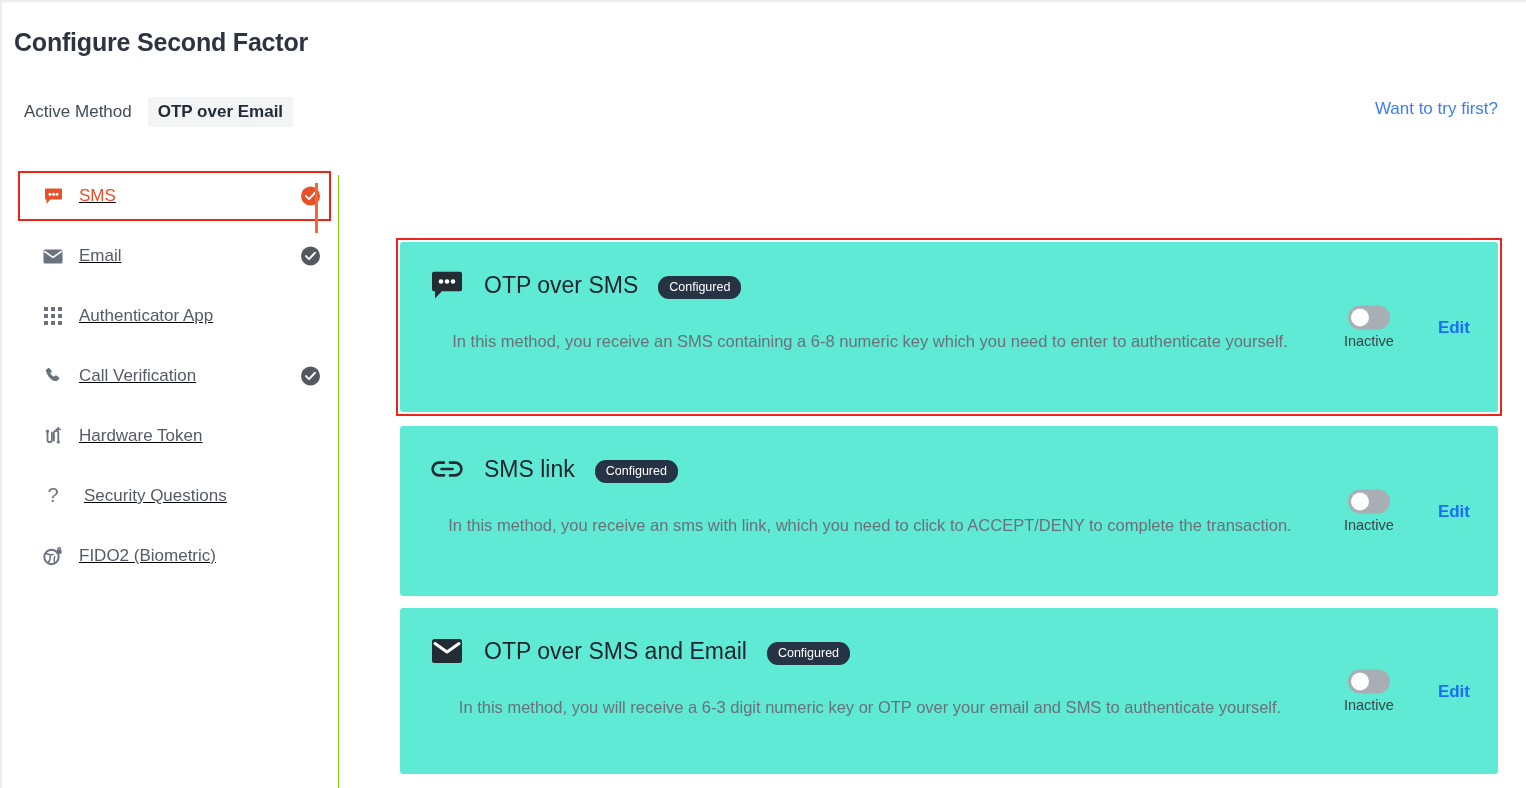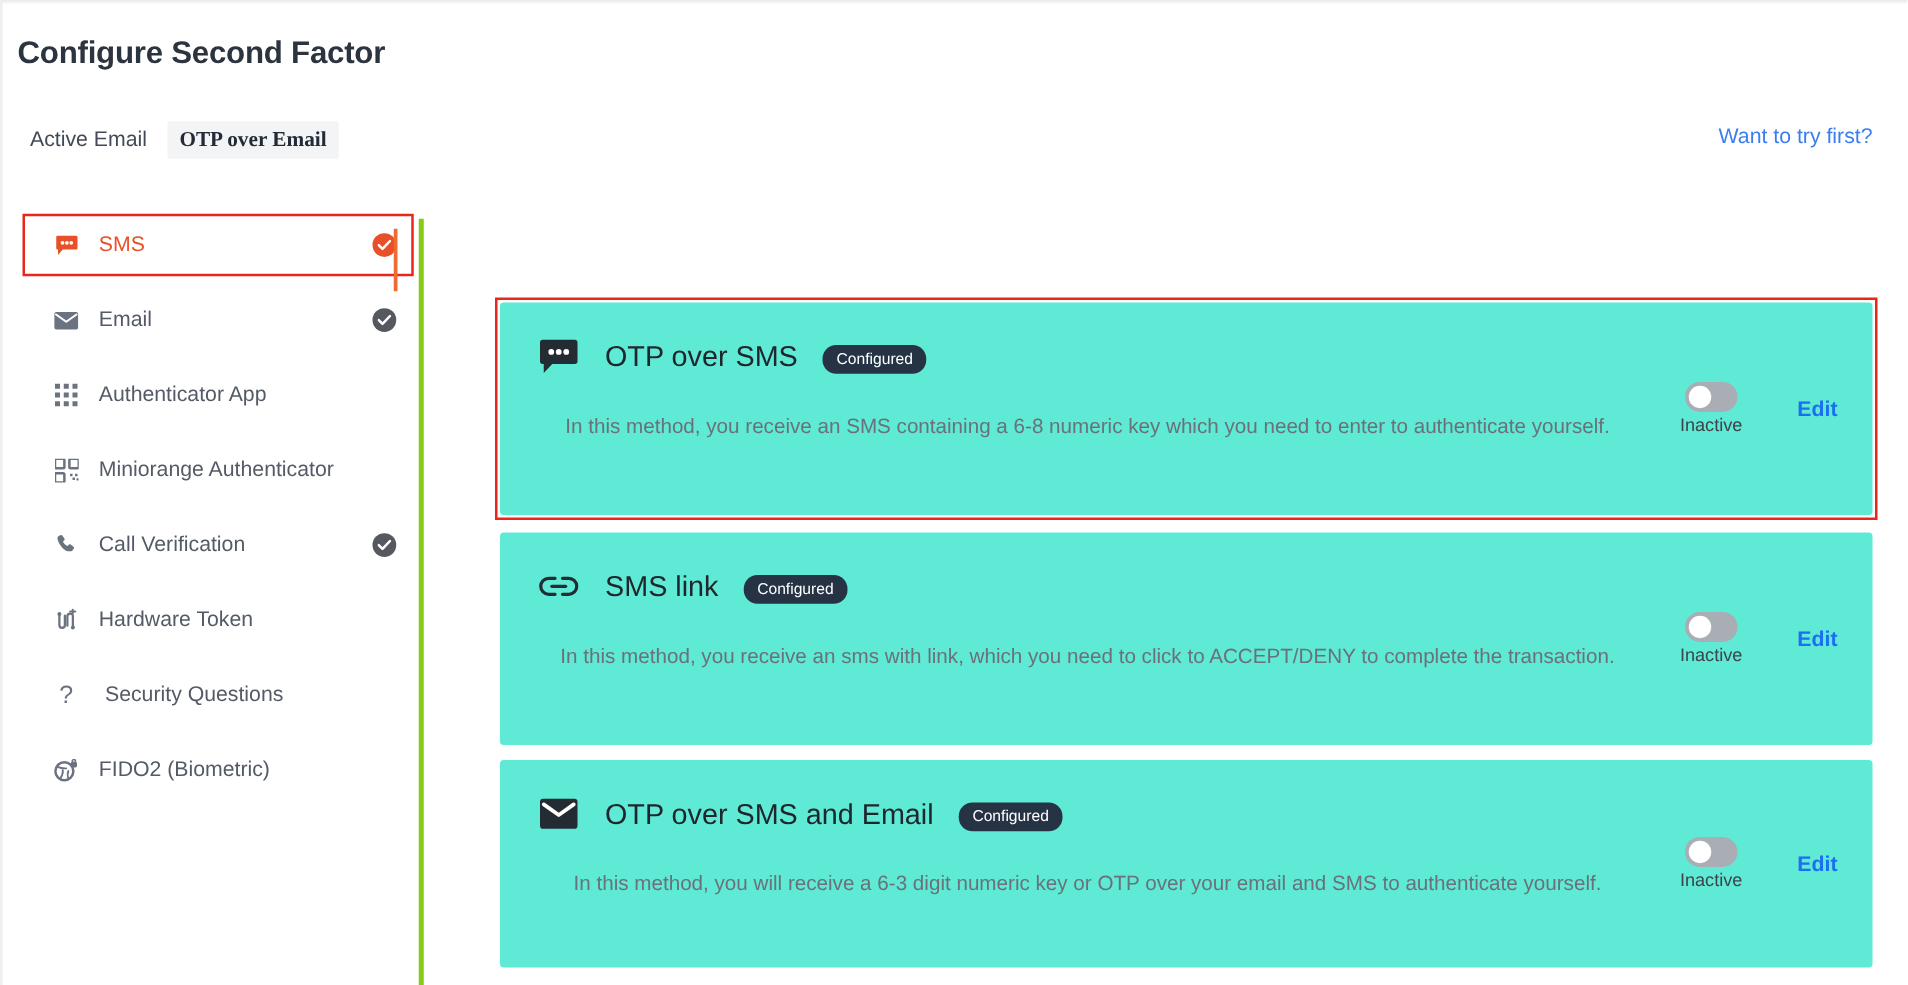--- a/index.html
+++ b/index.html
@@ -31,21 +31,21 @@
     font-size: 25px; font-weight: 600; color: #2c3440;
     letter-spacing: -0.2px;
   }
   .active-row {
     position: absolute; left: 24px; top: 97px;
     display: flex; align-items: center; gap: 16px;
   }
   .active-label { font-size: 17px; color: #414a55; }
   .active-chip {
     font-size: 17px; font-weight: 700; color: #222b36;
-    background: #f3f4f6; padding: 5px 10px; border-radius: 2px; font-family: Liberation Serif, serif;
+    background: #f3f4f6; padding: 5px 10px; border-radius: 2px;
   }
 
   .enable2fa-row {
     position: absolute; left: 389px; top: 99px;
     display: flex; align-items: center; gap: 18px;
   }
   .enable2fa-label { font-size: 17px; color: #3c4450; }
 
   .toggle {
     position: relative; width: 44px; height: 25px;
@@ -62,21 +62,22 @@
 
   .try-link {
     position: absolute; right: 28px; top: 99px;
     font-size: 17px; color: #3c7df0; cursor: pointer;
   }
 
   
   .sidebar {
     position: absolute; left: 22px; top: 175px;
     width: 317px; height: 613px;
-    border-right: 4px solid #84cc16;
+    border-right: 1px solid #84cc16;
+    text-decoration: underline;
   }
   .side-item {
     position: relative;
     display: flex; align-items: center;
     height: 42px; padding-left: 18px;
     margin-bottom: 18px;
   }
   .side-item .si-icon {
     width: 26px; display: flex; align-items: center; justify-content: center;
     color: #6b7280; flex: none;
@@ -158,21 +159,21 @@
 </head>
 <body>
 
 <div class="page">
   <div class="topline"></div>
   <div class="leftedge"></div>
 
   <div class="page-title">Configure Second Factor</div>
 
   <div class="active-row">
-    <span class="active-label">Active Email</span>
+    <span class="active-label">Active Method</span>
     <span class="active-chip">OTP over Email</span>
   </div>
 
 
   <div class="try-link">Want to try first?</div>
 
   <div class="sidebar">
 
     <div class="side-item active">
       <div class="active-outline"></div>
@@ -217,34 +218,20 @@
             <i></i>
             <i></i>
             <i></i>
             <i></i>
             <i></i>
           </span>
       </span>
       <span class="si-label">Authenticator App</span>
     </div>
 
-    <div class="side-item">
-      <span class="si-icon">
-        <svg width="19" height="19" viewBox="0 0 19 19" fill="currentColor">
-          <rect x="0" y="0" width="7.5" height="7.5" rx="1" fill="none" stroke="currentColor" stroke-width="2"></rect>
-          <rect x="11.5" y="0" width="7.5" height="7.5" rx="1" fill="none" stroke="currentColor" stroke-width="2"></rect>
-          <rect x="0" y="11.5" width="7.5" height="7.5" rx="1" fill="none" stroke="currentColor" stroke-width="2"></rect>
-          <rect x="12" y="12" width="2" height="2"></rect>
-            <rect x="16" y="12" width="2" height="2"></rect>
-          <rect x="14" y="15" width="2" height="2"></rect>
-            <rect x="17.2" y="15.6" width="1.8" height="1.8"></rect>
-        </svg>
-      </span>
-      <span class="si-label">Miniorange Authenticator</span>
-    </div>
 
     <div class="side-item">
       <span class="si-icon">
         <svg width="18" height="18" viewBox="0 0 18 18">
             <path d="M4.2 1.2c.5-.4 1.2-.3 1.6.2l1.7 2.3c.4.5.3 1.1-.1 1.5l-1 .9c.7 1.7 2 3 3.7 3.7l.9-1c.4-.5 1-.5 1.5-.2l2.3 1.7c.5.4.6 1.1.2 1.6l-1.1 1.4c-.5.6-1.3.9-2 .7C8.3 14.6 3.4 9.7 2 4.1c-.2-.8.1-1.6.7-2.1z" fill="currentColor"></path>
           </svg>
       </span>
       <span class="si-label">Call Verification</span>
       <span class="si-check">
         <svg width="11" height="9" viewBox="0 0 11 9">

